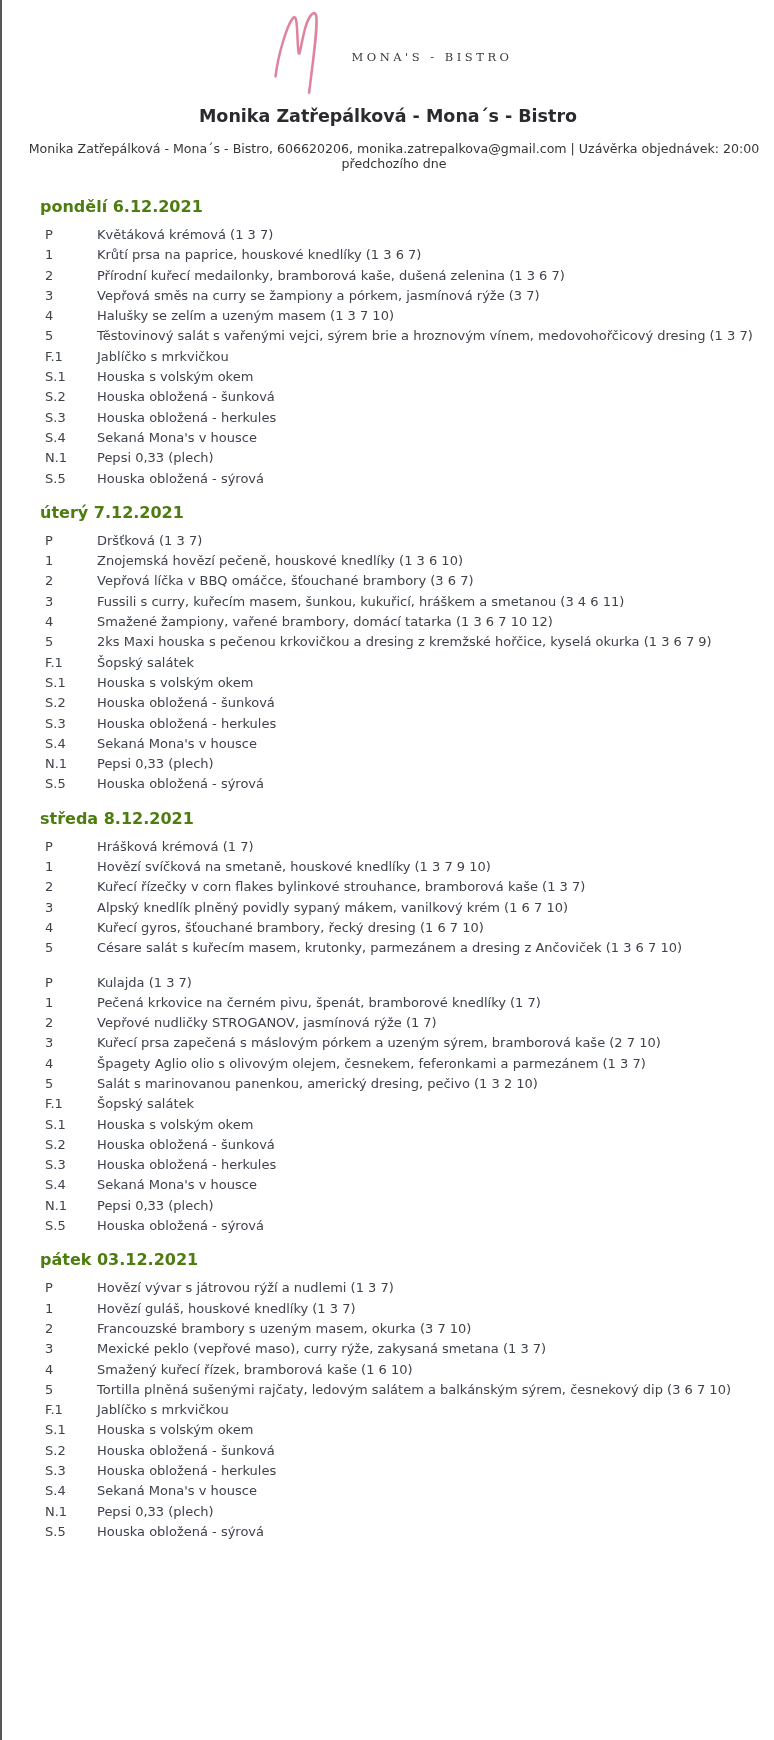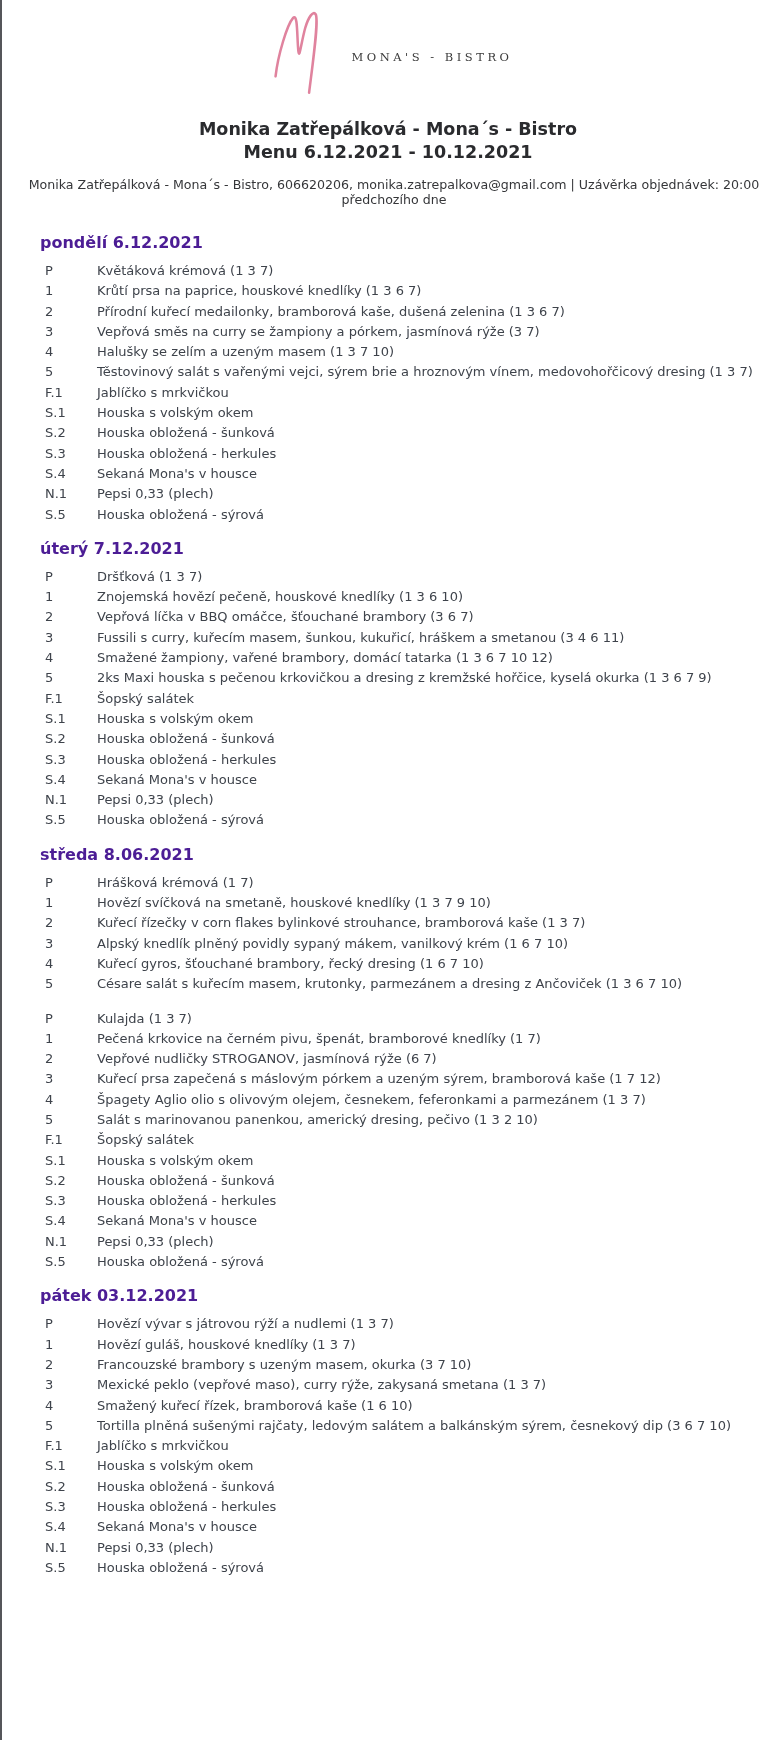--- a/index.html
+++ b/index.html
@@ -33,35 +33,35 @@
     white-space: nowrap;
     transform: translateY(4px);
   }
   .title, .subtitle {
     font-size: 17.5px;
     font-weight: bold;
     color: #2a2b2e;
     margin: 0;
     line-height: 23px;
   }
-  .title { margin-top: 20px; }
+  .title { margin-top: 7px; }
   .contact {
     font-size: 12.6px;
     color: #353639;
     margin: 13px 0 0 12px;
   }
 
   
   .days { padding-left: 38px; padding-bottom: 40px; text-align: left; }
   .day { margin-top: 14px; }
   .day:first-child { margin-top: 26px; }
   .day-title {
     font-size: 16px;
     font-weight: bold;
-    color: #4c1d95;
+    color: #4d7c0f;
     margin: 0 0 9px 0;
   }
   .row {
     display: flex;
     font-size: 13px;
     color: #3e434b;
     line-height: 20.3px;
   }
   .code { flex: none; width: 57px; padding-left: 5px; }
   .desc { flex: 1; padding-right: 12px; }
@@ -73,21 +73,20 @@
   <header class="header">
     <div class="logo">
       <span>
         <svg width="64" height="90" viewBox="0 0 64 110" fill="none" xmlns="http://www.w3.org/2000/svg">
           <path d="M7 86 C10 60 21 23 28.5 14.5 C34.5 8 33 40 35 56 C36.2 65 38.5 44 43.5 26 C47.5 13 53 5.5 56 10 C60 16.5 53.5 62 48 106" stroke="#e0839e" stroke-width="3.1" stroke-linecap="round" fill="none"></path>
         </svg>
       </span>
       <span class="brand">MONA'S - BISTRO</span>
     </div>
     <h1 class="title">Monika Zatřepálková - Mona´s - Bistro</h1>
-    <h2 class="subtitle">Menu 6.12.2021 - 10.12.2021</h2>
     <p class="contact">Monika Zatřepálková - Mona´s - Bistro, 606620206, monika.zatrepalkova@gmail.com  |  Uzávěrka objednávek: 20:00 předchozího dne</p>
   </header>
 
   <main class="days" id="days">
   <section class="day">
     <h3 class="day-title">pondělí 6.12.2021</h3>
     <div class="rows">
   <div class="row">
     <span class="code">P</span>
     <span class="desc">Květáková krémová (1 3 7)</span>
@@ -219,21 +218,21 @@
   </div>
 
   <div class="row">
     <span class="code">S.5</span>
     <span class="desc">Houska obložená - sýrová</span>
   </div>
 </div>
   </section>
 
   <section class="day">
-    <h3 class="day-title">středa 8.06.2021</h3>
+    <h3 class="day-title">středa 8.12.2021</h3>
     <div class="rows">
   <div class="row">
     <span class="code">P</span>
     <span class="desc">Hrášková krémová (1 7)</span>
   </div>
 
   <div class="row">
     <span class="code">1</span>
     <span class="desc">Hovězí svíčková na smetaně, houskové knedlíky (1 3 7 9 10)</span>
   </div>
@@ -267,26 +266,26 @@
     <span class="desc">Kulajda (1 3 7)</span>
   </div>
 
   <div class="row">
     <span class="code">1</span>
     <span class="desc">Pečená krkovice na černém pivu, špenát, bramborové knedlíky (1 7)</span>
   </div>
 
   <div class="row">
     <span class="code">2</span>
-    <span class="desc">Vepřové nudličky STROGANOV, jasmínová rýže (6 7)</span>
+    <span class="desc">Vepřové nudličky STROGANOV, jasmínová rýže (1 7)</span>
   </div>
 
   <div class="row">
     <span class="code">3</span>
-    <span class="desc">Kuřecí prsa zapečená s máslovým pórkem a uzeným sýrem, bramborová kaše (1 7 12)</span>
+    <span class="desc">Kuřecí prsa zapečená s máslovým pórkem a uzeným sýrem, bramborová kaše (2 7 10)</span>
   </div>
 
   <div class="row">
     <span class="code">4</span>
     <span class="desc">Špagety Aglio olio s olivovým olejem, česnekem, feferonkami a parmezánem (1 3 7)</span>
   </div>
 
   <div class="row">
     <span class="code">5</span>
     <span class="desc">Salát s marinovanou panenkou, americký dresing, pečivo (1 3 2 10)</span>

